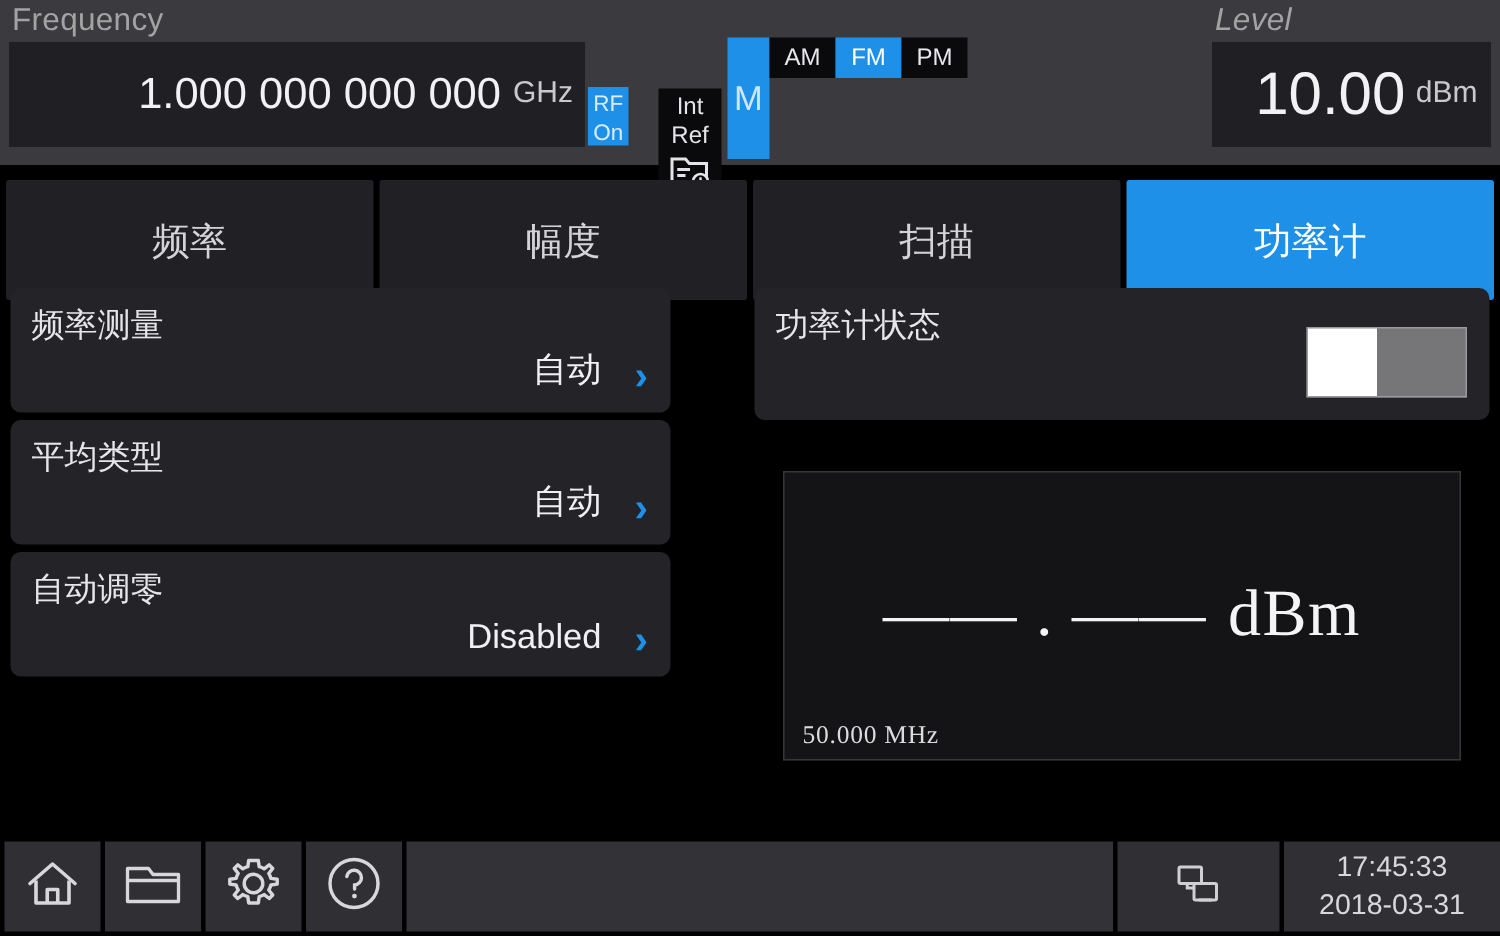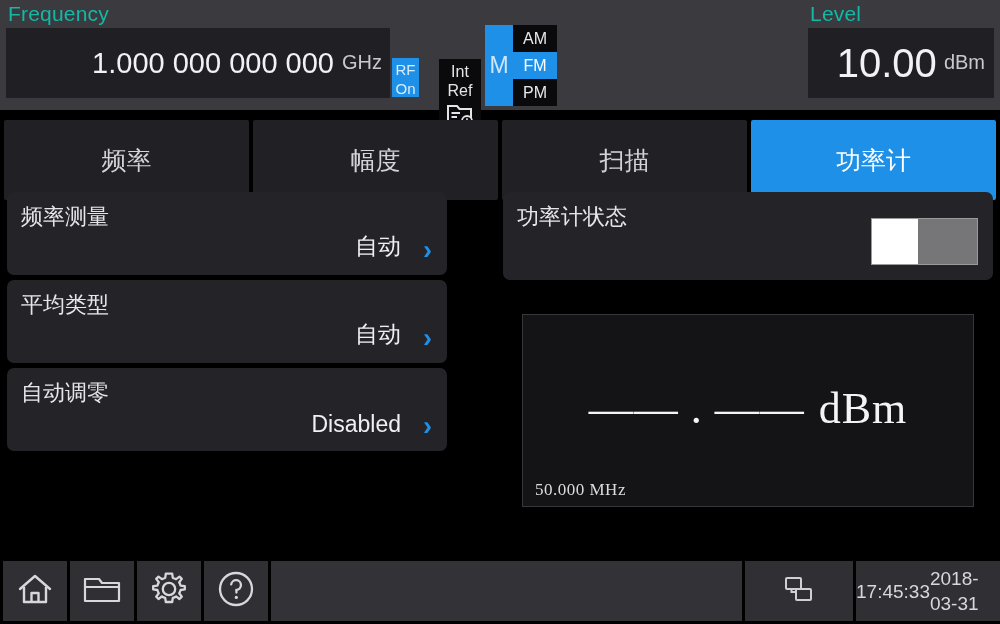--- a/index.html
+++ b/index.html
@@ -29,21 +29,21 @@
     background: #3a3a3f;
     display: flex;
     align-items: flex-start;
   }
   .hdr-left {
     position: absolute;
     left: 6px; top: 0;
     width: 384px;
   }
   .hdr-label {
-    color: #14b8a6;
+    color: #a3a3a3;
     font-size: 21px;
     line-height: 28px;
     padding-left: 2px;
     letter-spacing: .2px;
   }
   .freq-box {
     background: #202024;
     height: 70px;
     width: 384px;
     display: flex;
@@ -106,41 +106,41 @@
   }
   .mod-m {
     width: 28px;
     background: #1e90e8;
     color: #cfe6f8;
     font-size: 23px;
     display: flex;
     align-items: center;
     justify-content: center;
   }
-  .mod-col { display: flex; flex-direction: column; }
+  .mod-col { display: flex; flex-direction: row; }
   .mod-cell {
     width: 44px; height: 27px;
     background: #0a0a0c;
     color: #e8e8ec;
     font-size: 16px;
     display: flex;
     align-items: center;
     justify-content: center;
   }
   .mod-cell.on {
     background: #1e90e8;
     color: #ffffff;
   }
 
   .hdr-right {
     position: absolute;
     right: 6px; top: 0;
     width: 186px;
   }
-  .hdr-right .hdr-label { text-align: left; }
+  .hdr-right .hdr-label { text-align: left; font-style: italic; }
   .level-box {
     background: #202024;
     height: 70px;
     width: 186px;
     display: flex;
     align-items: center;
     justify-content: flex-end;
     box-sizing: border-box;
     padding-right: 9px;
   }
@@ -306,20 +306,21 @@
     align-items: center;
     justify-content: center;
   }
   .sb-time {
     width: 144px;
     background: #2f2f34;
     color: #d8d8dc;
     font-size: 19px;
     line-height: 25px;
     display: flex;
+    flex-direction: column;
     align-items: center;
     justify-content: center;
   }
 </style>
 </head>
 <body>
 
 <div id="app">
 
   <div class="header">

